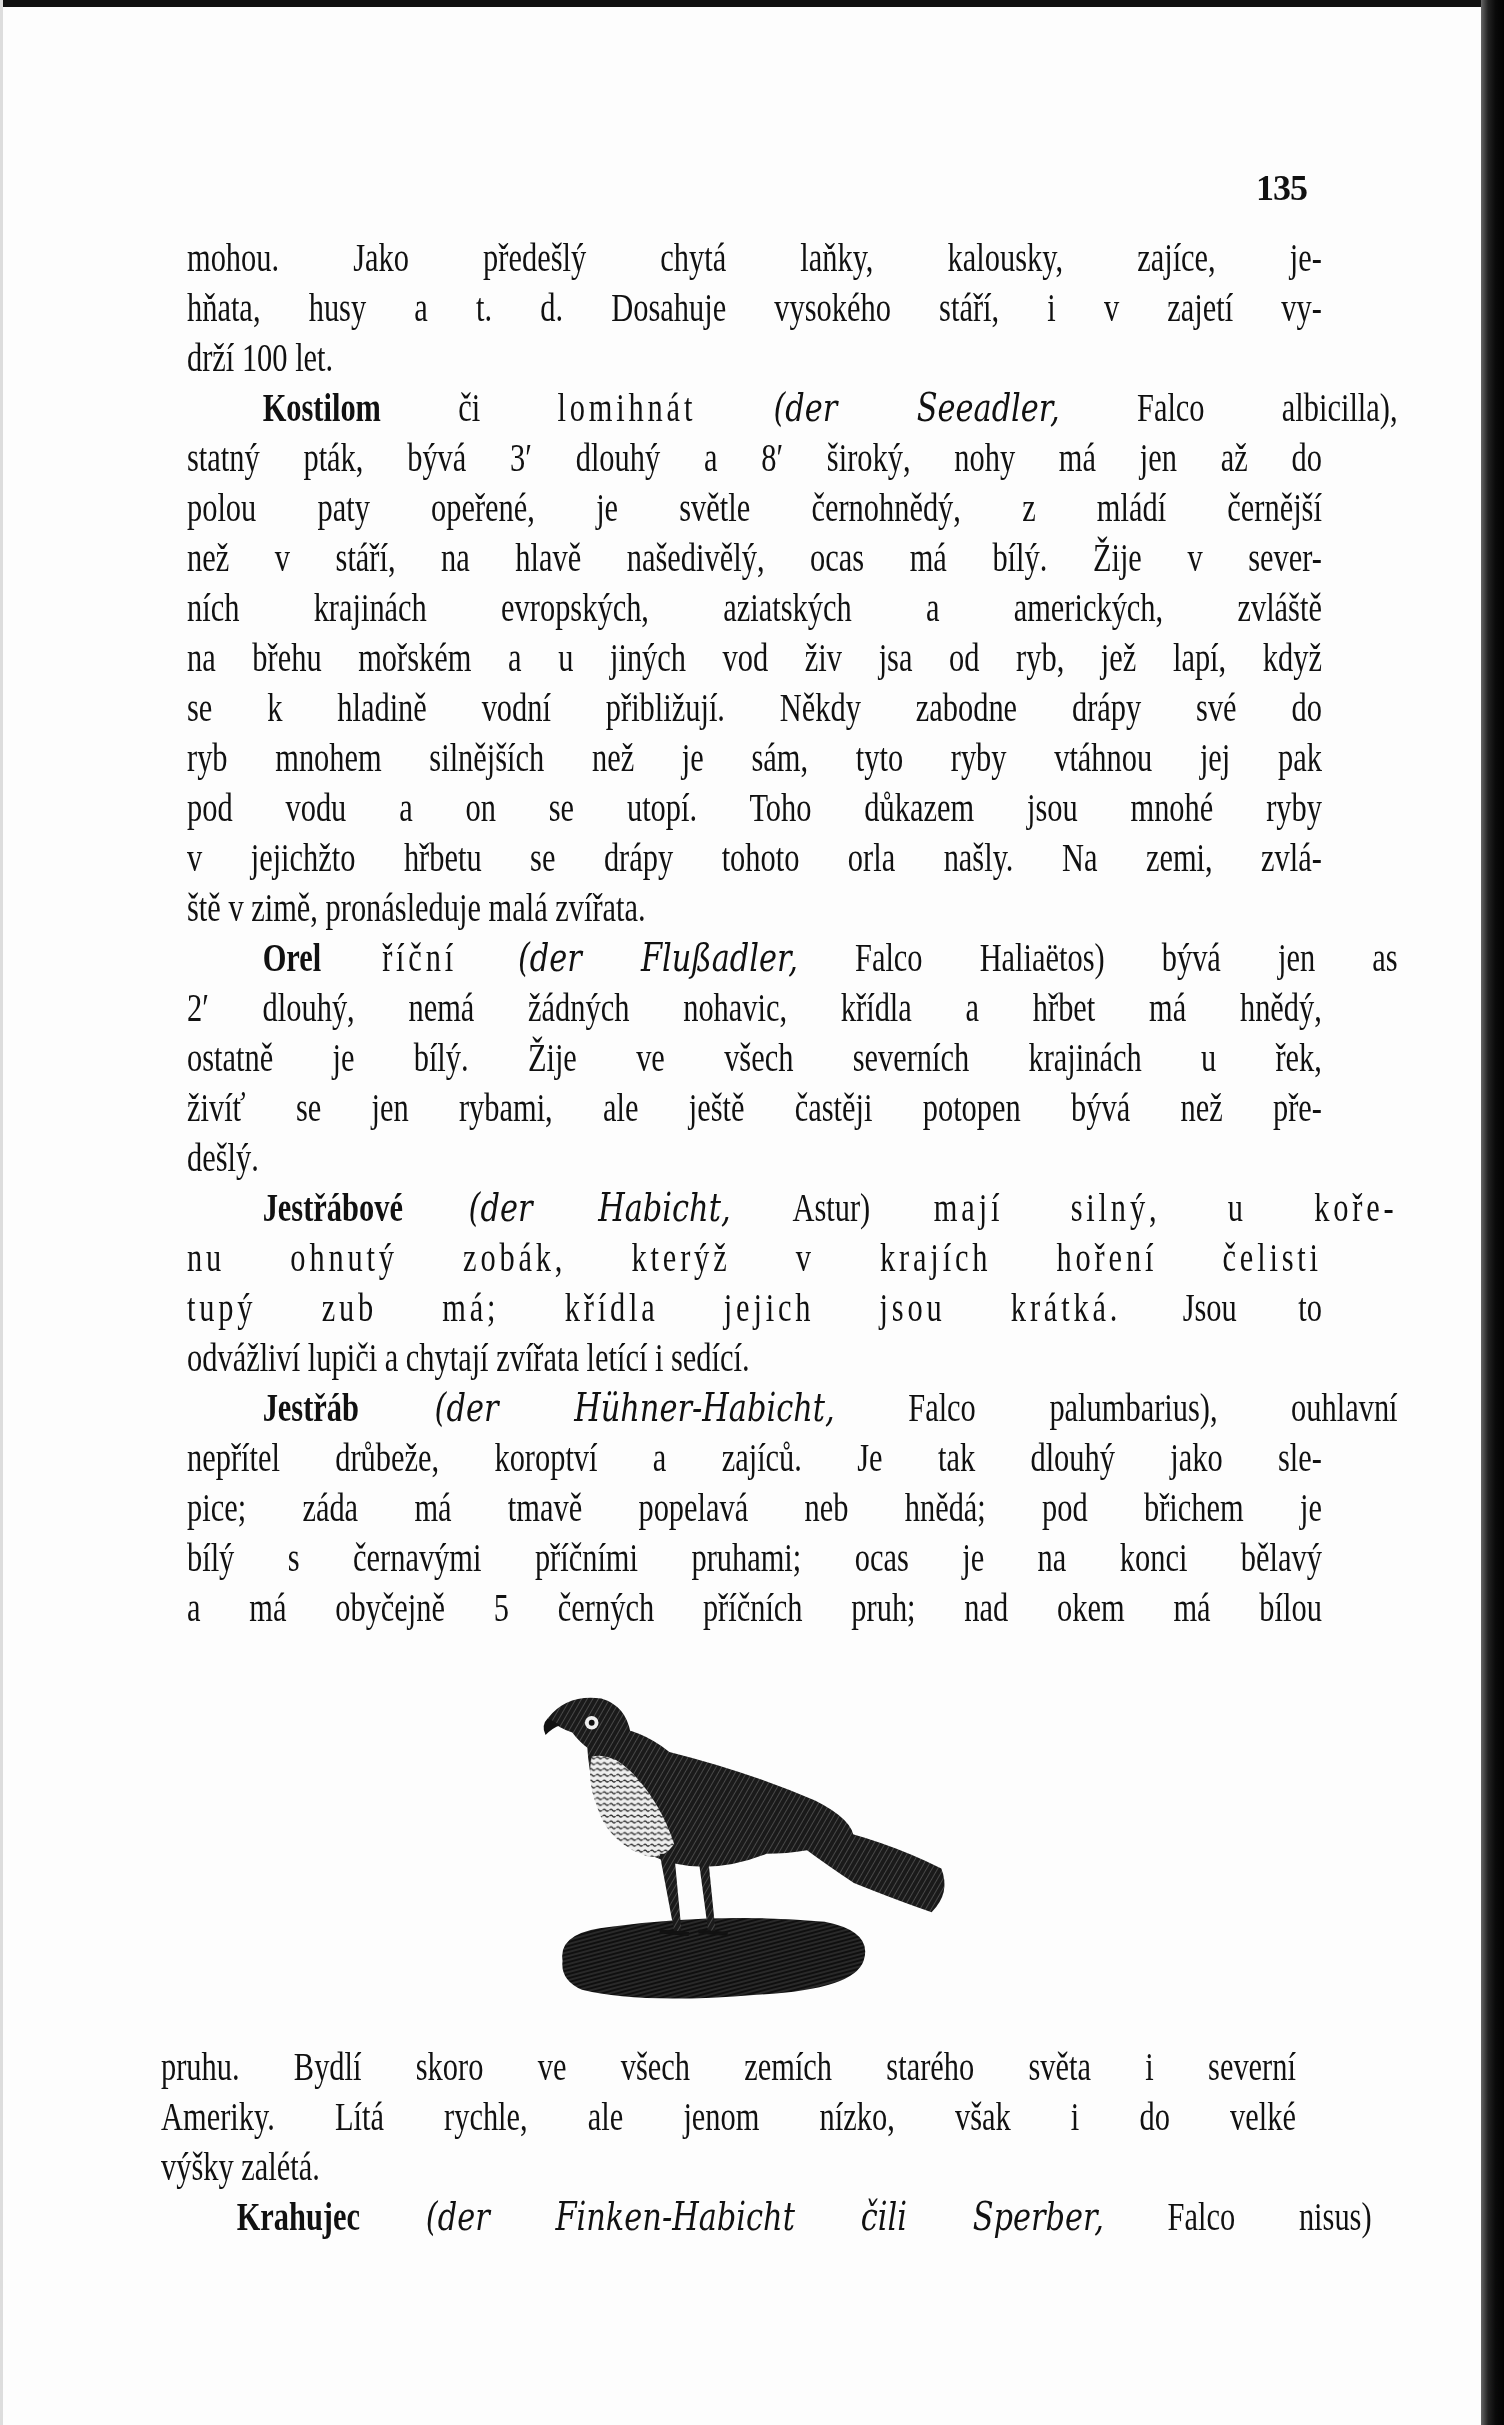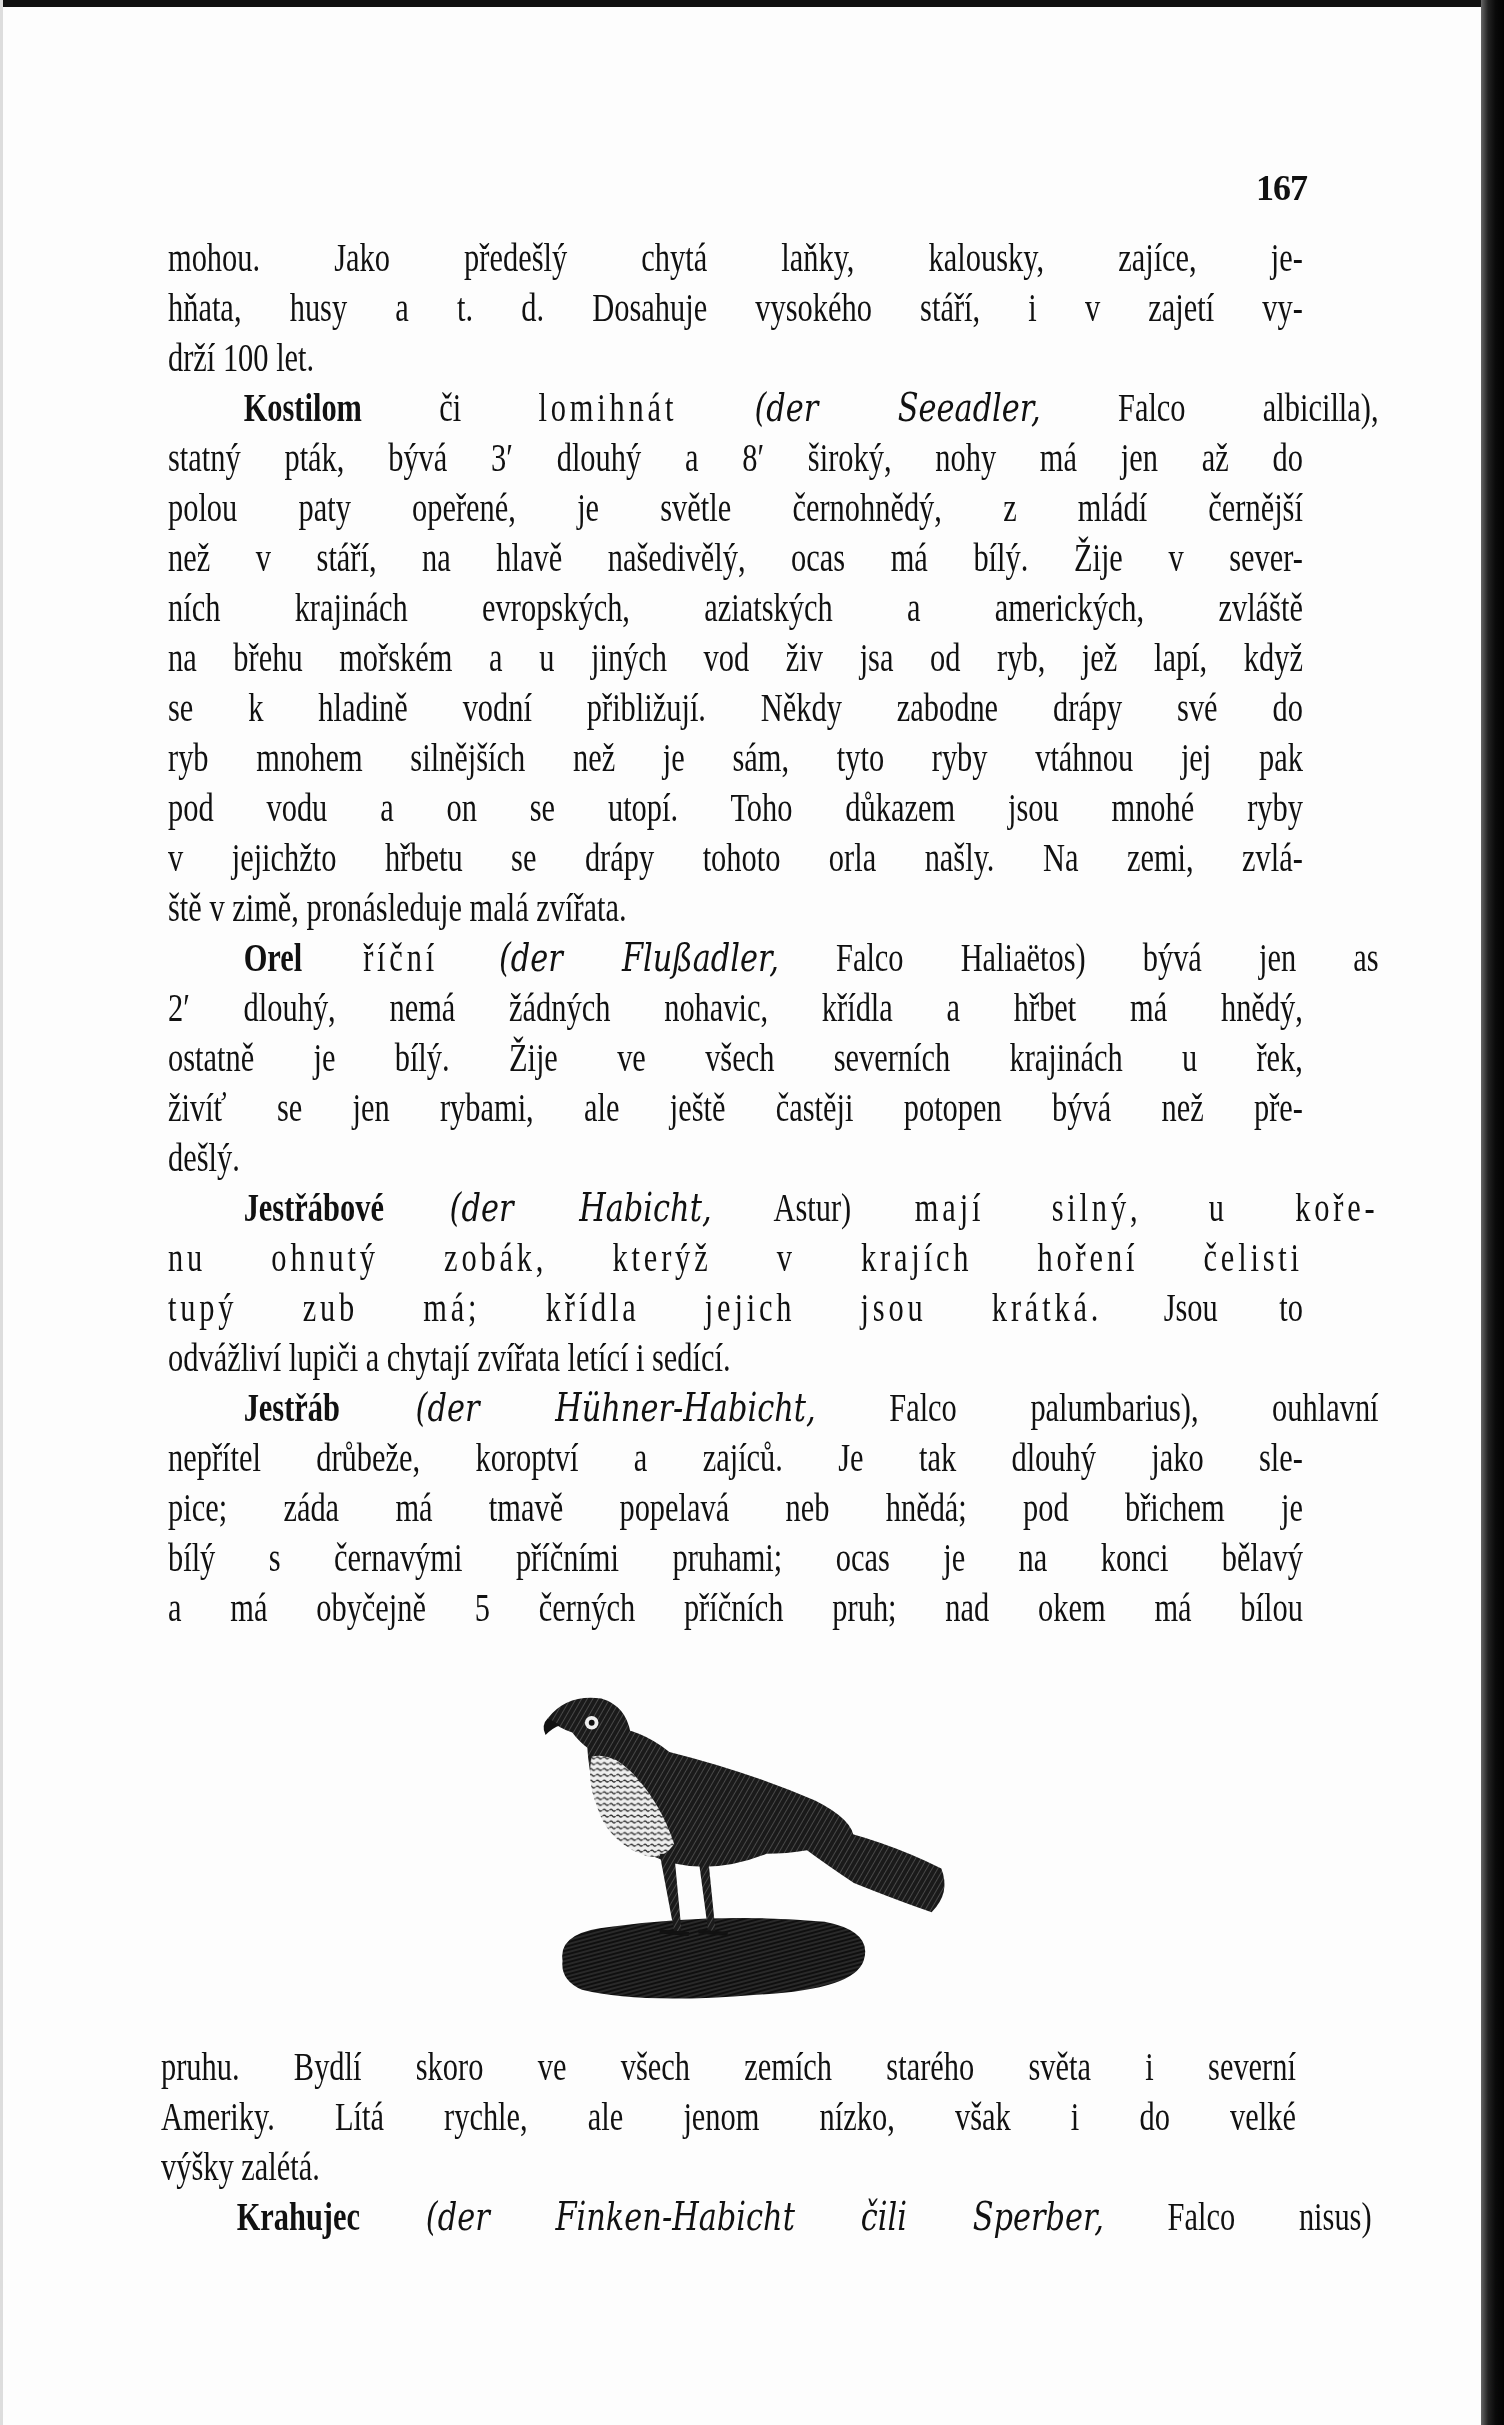--- a/index.html
+++ b/index.html
@@ -26,21 +26,21 @@
   .left-edge {
     position: absolute; left: 0; top: 0; width: 2.9px; height: 2500px;
     background: #ddd;
   }
   .page-number {
     position: absolute; left: 1256px; top: 167px;
     font-size: 36px; font-weight: bold;
     letter-spacing: -1px;
   }
   .text-block {
-    position: absolute; left: 168px; top: 233px; width: 1135px;
+    position: absolute; left: 187px; top: 233px; width: 1135px;
   }
   .line {
     font-size: 39px;
     line-height: 50px;
     height: 50px;
     white-space: nowrap;
     text-align: justify;
     text-align-last: justify;
     transform: scaleX(0.78);
     transform-origin: left center;
@@ -59,21 +59,21 @@
   }
 </style>
 </head>
 <body>
 
 <div class="page-frame">
   <div class="top-edge"></div>
   <div class="left-edge"></div>
   <div class="right-edge"></div>
 
-  <div class="page-number">167</div>
+  <div class="page-number">135</div>
 
   <div class="text-block">
 
     <div class="line">mohou. Jako předešlý chytá laňky, kalousky, zajíce, je-</div>
     <div class="line">hňata, husy a t. d. Dosahuje vysokého stáří, i v zajetí vy-</div>
     <div class="line last">drží 100 let.</div>
 
     <div class="line indent"><span class="bold">Kostilom</span><span> či </span><span class="spaced">lomihnát</span> <span class="fraktur">(der Seeadler,</span><span> Falco albicilla),</span></div>
     <div class="line">statný pták, bývá 3′ dlouhý a 8′ široký, nohy má jen až do</div>
     <div class="line">polou paty opeřené, je světle černohnědý, z mládí černější</div>

